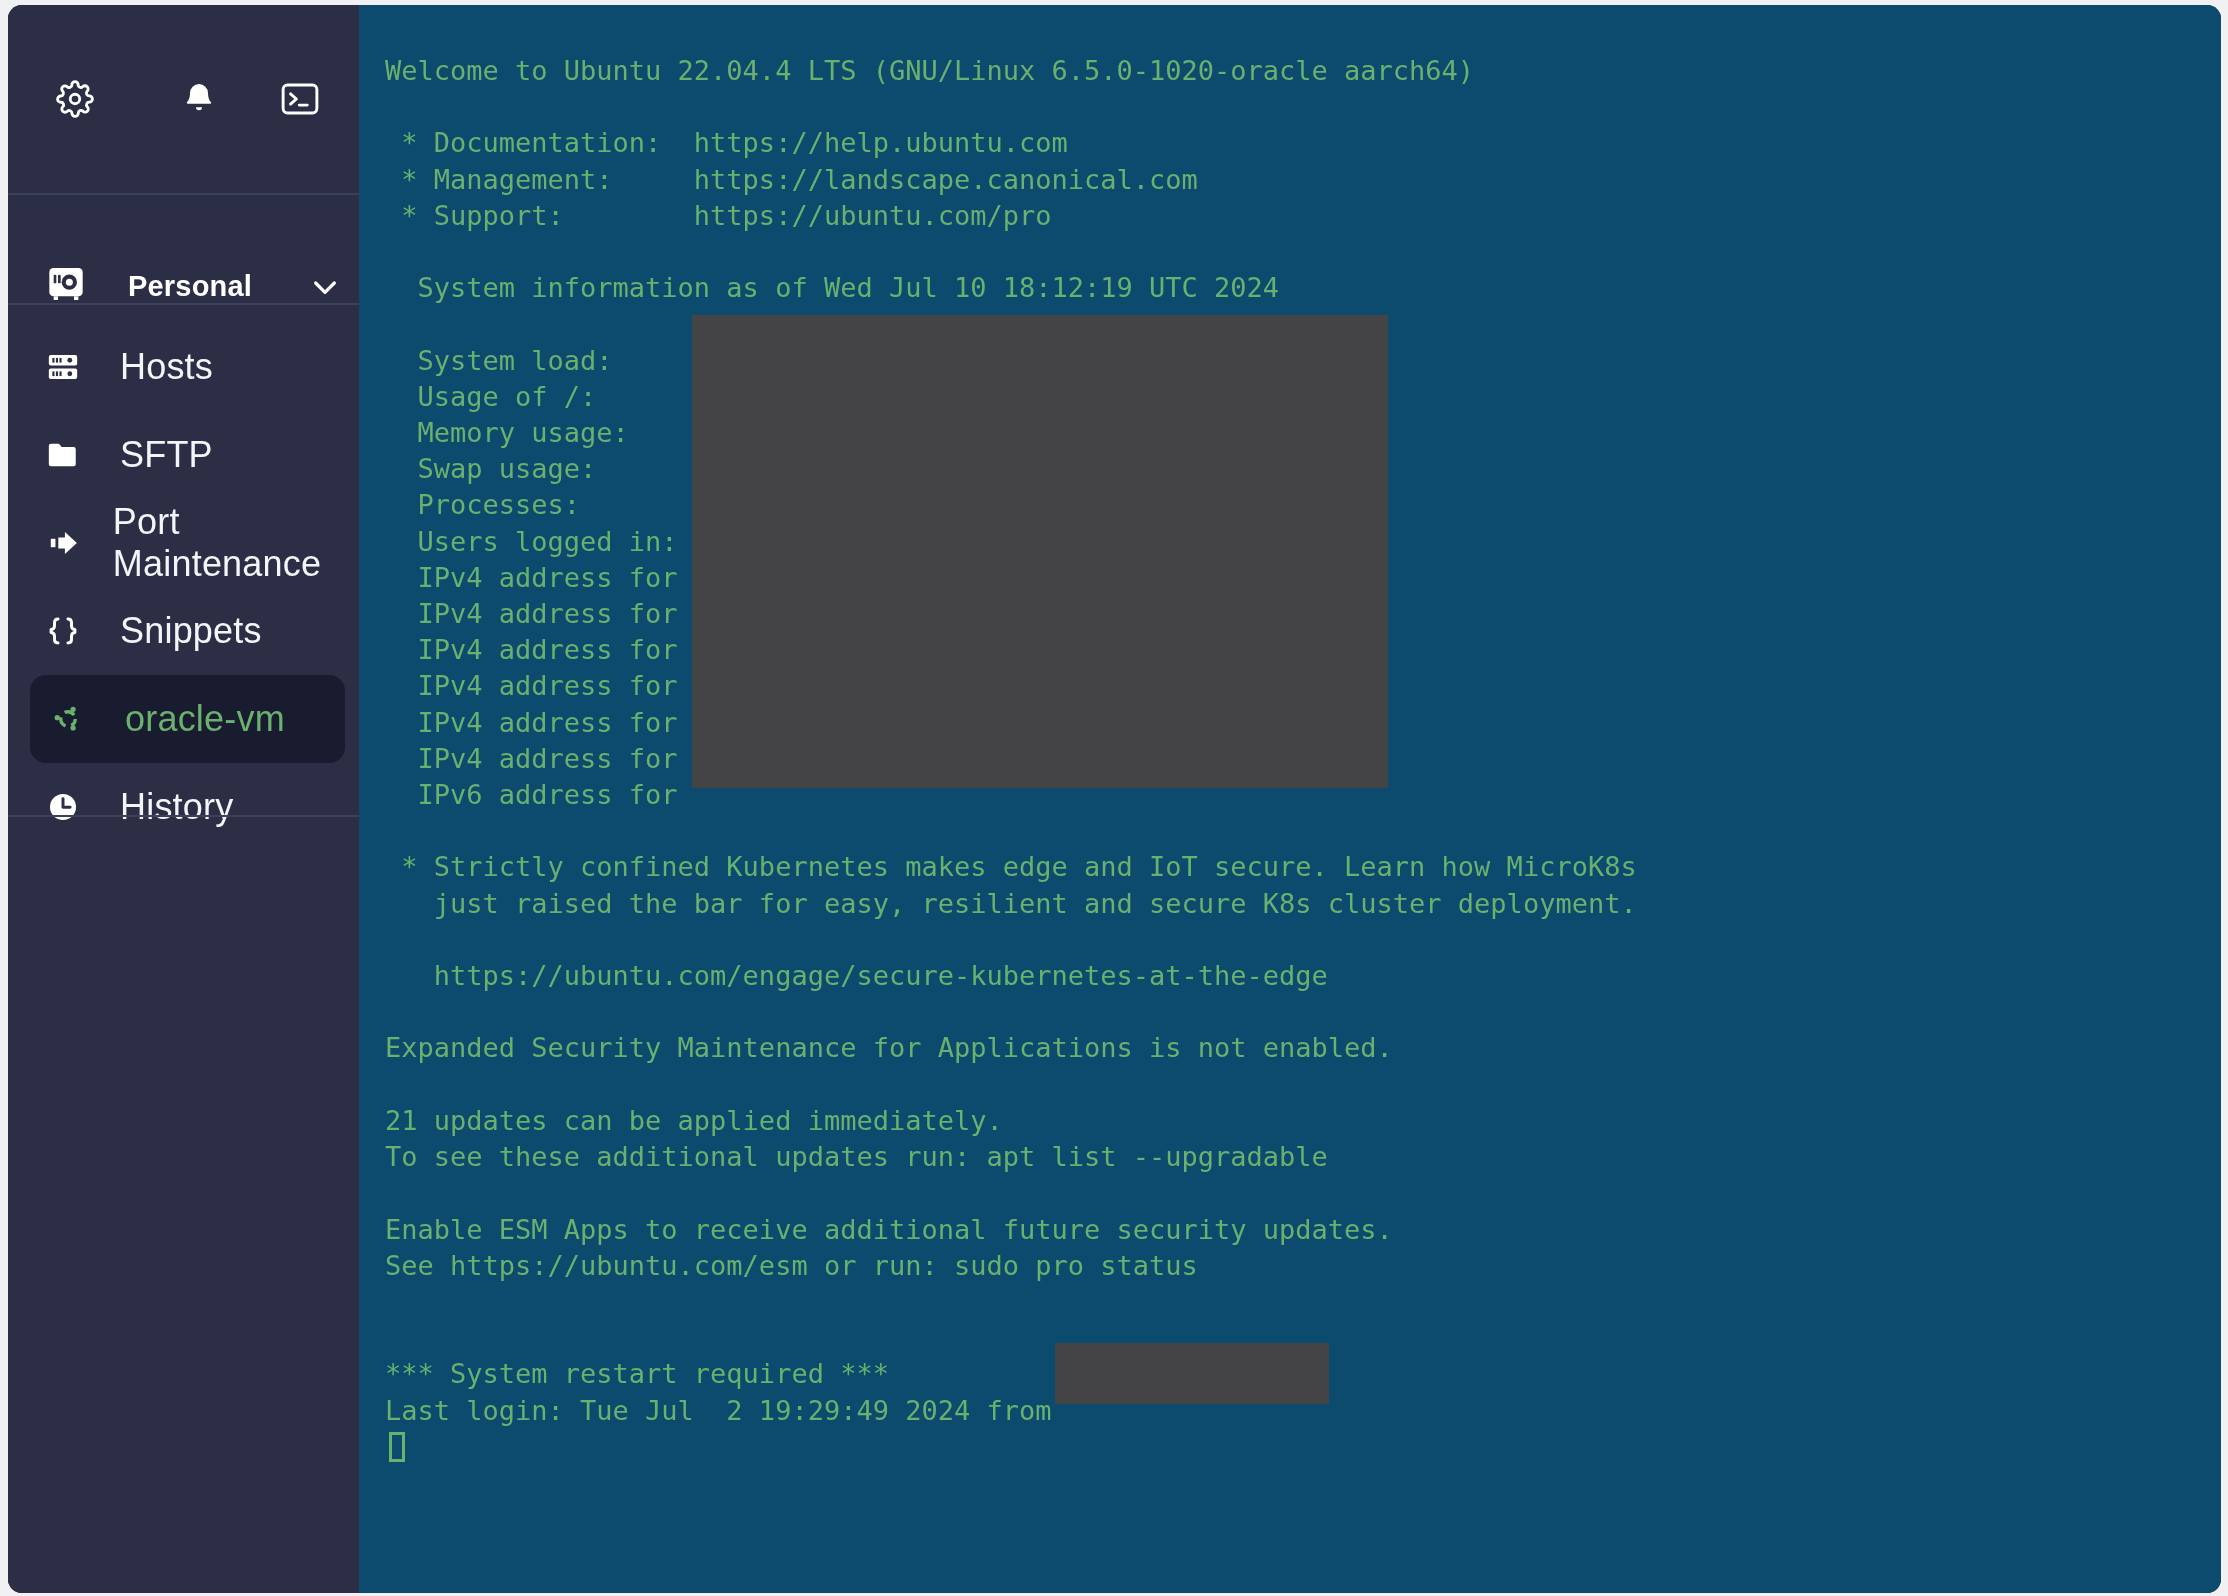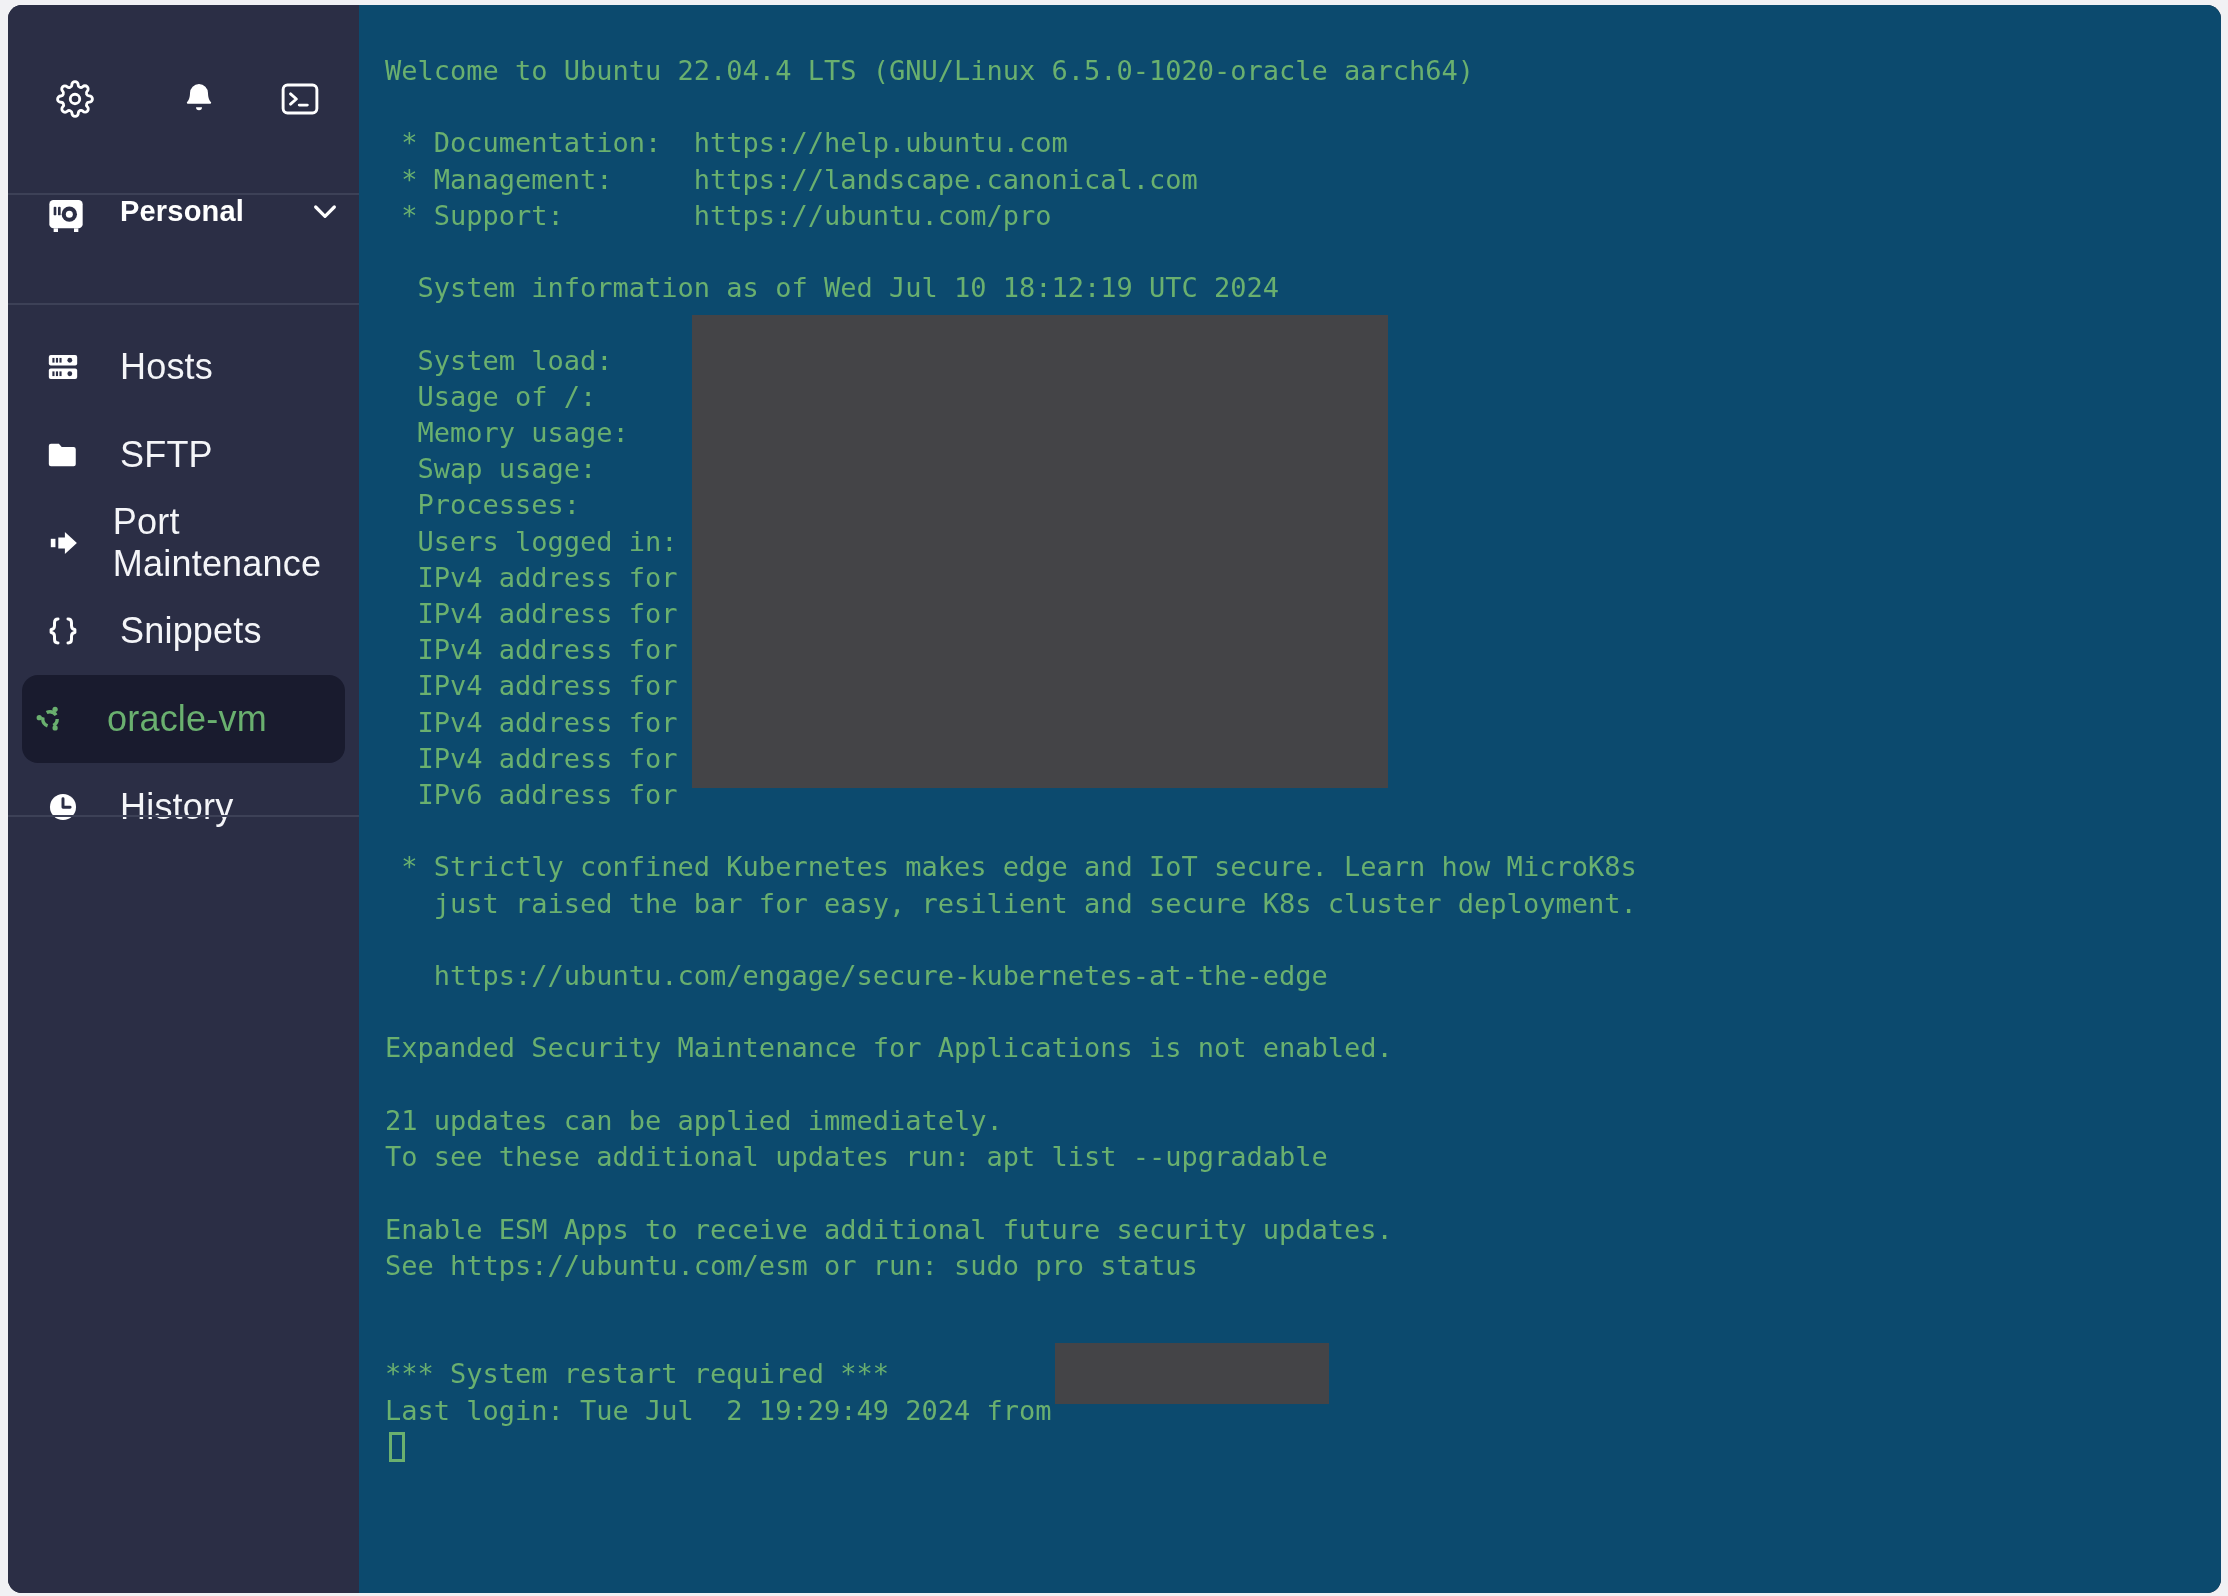--- a/index.html
+++ b/index.html
@@ -46,24 +46,25 @@
     align-items: center;
     justify-content: center;
     cursor: pointer;
   }
   .tb-icon svg { display: block; }
   .tb-gap { width: 64px; }
 
   #workspace-row {
     height: 110px;
     display: flex;
-    align-items: flex-start;
+    align-items: flex-end;
     padding: 0 18px 0 38px;
     border-bottom: 2px solid #3d4157;
     cursor: pointer;
+    gap: 8px;
   }
   #workspace-row .ws-icon { width: 52px; display: flex; align-items: center; }
   #workspace-label {
     flex: 1;
     color: #ffffff;
     font-size: 29px;
     font-weight: bold;
     letter-spacing: 0.2px;
     margin-left: 22px;
   }
@@ -88,22 +89,22 @@
   .nav-item .nav-label {
     color: #f4f5f8;
     font-size: 36px;
     margin-left: 22px;
     letter-spacing: 0.2px;
   }
   .nav-item.active {
     background: #191b2e;
     border-radius: 16px;
     margin-right: 14px;
-    margin-left: 14px;
-    padding-left: 11px;
+    margin-left: 22px;
+    padding-left: 21px;
   }
   .nav-item.active .nav-label { color: #6ab06f; }
 
   #sidebar-bottom-divider {
     position: absolute;
     left: 0; right: 0;
     top: 810px;
     height: 2px;
     background: #3d4157;
   }

